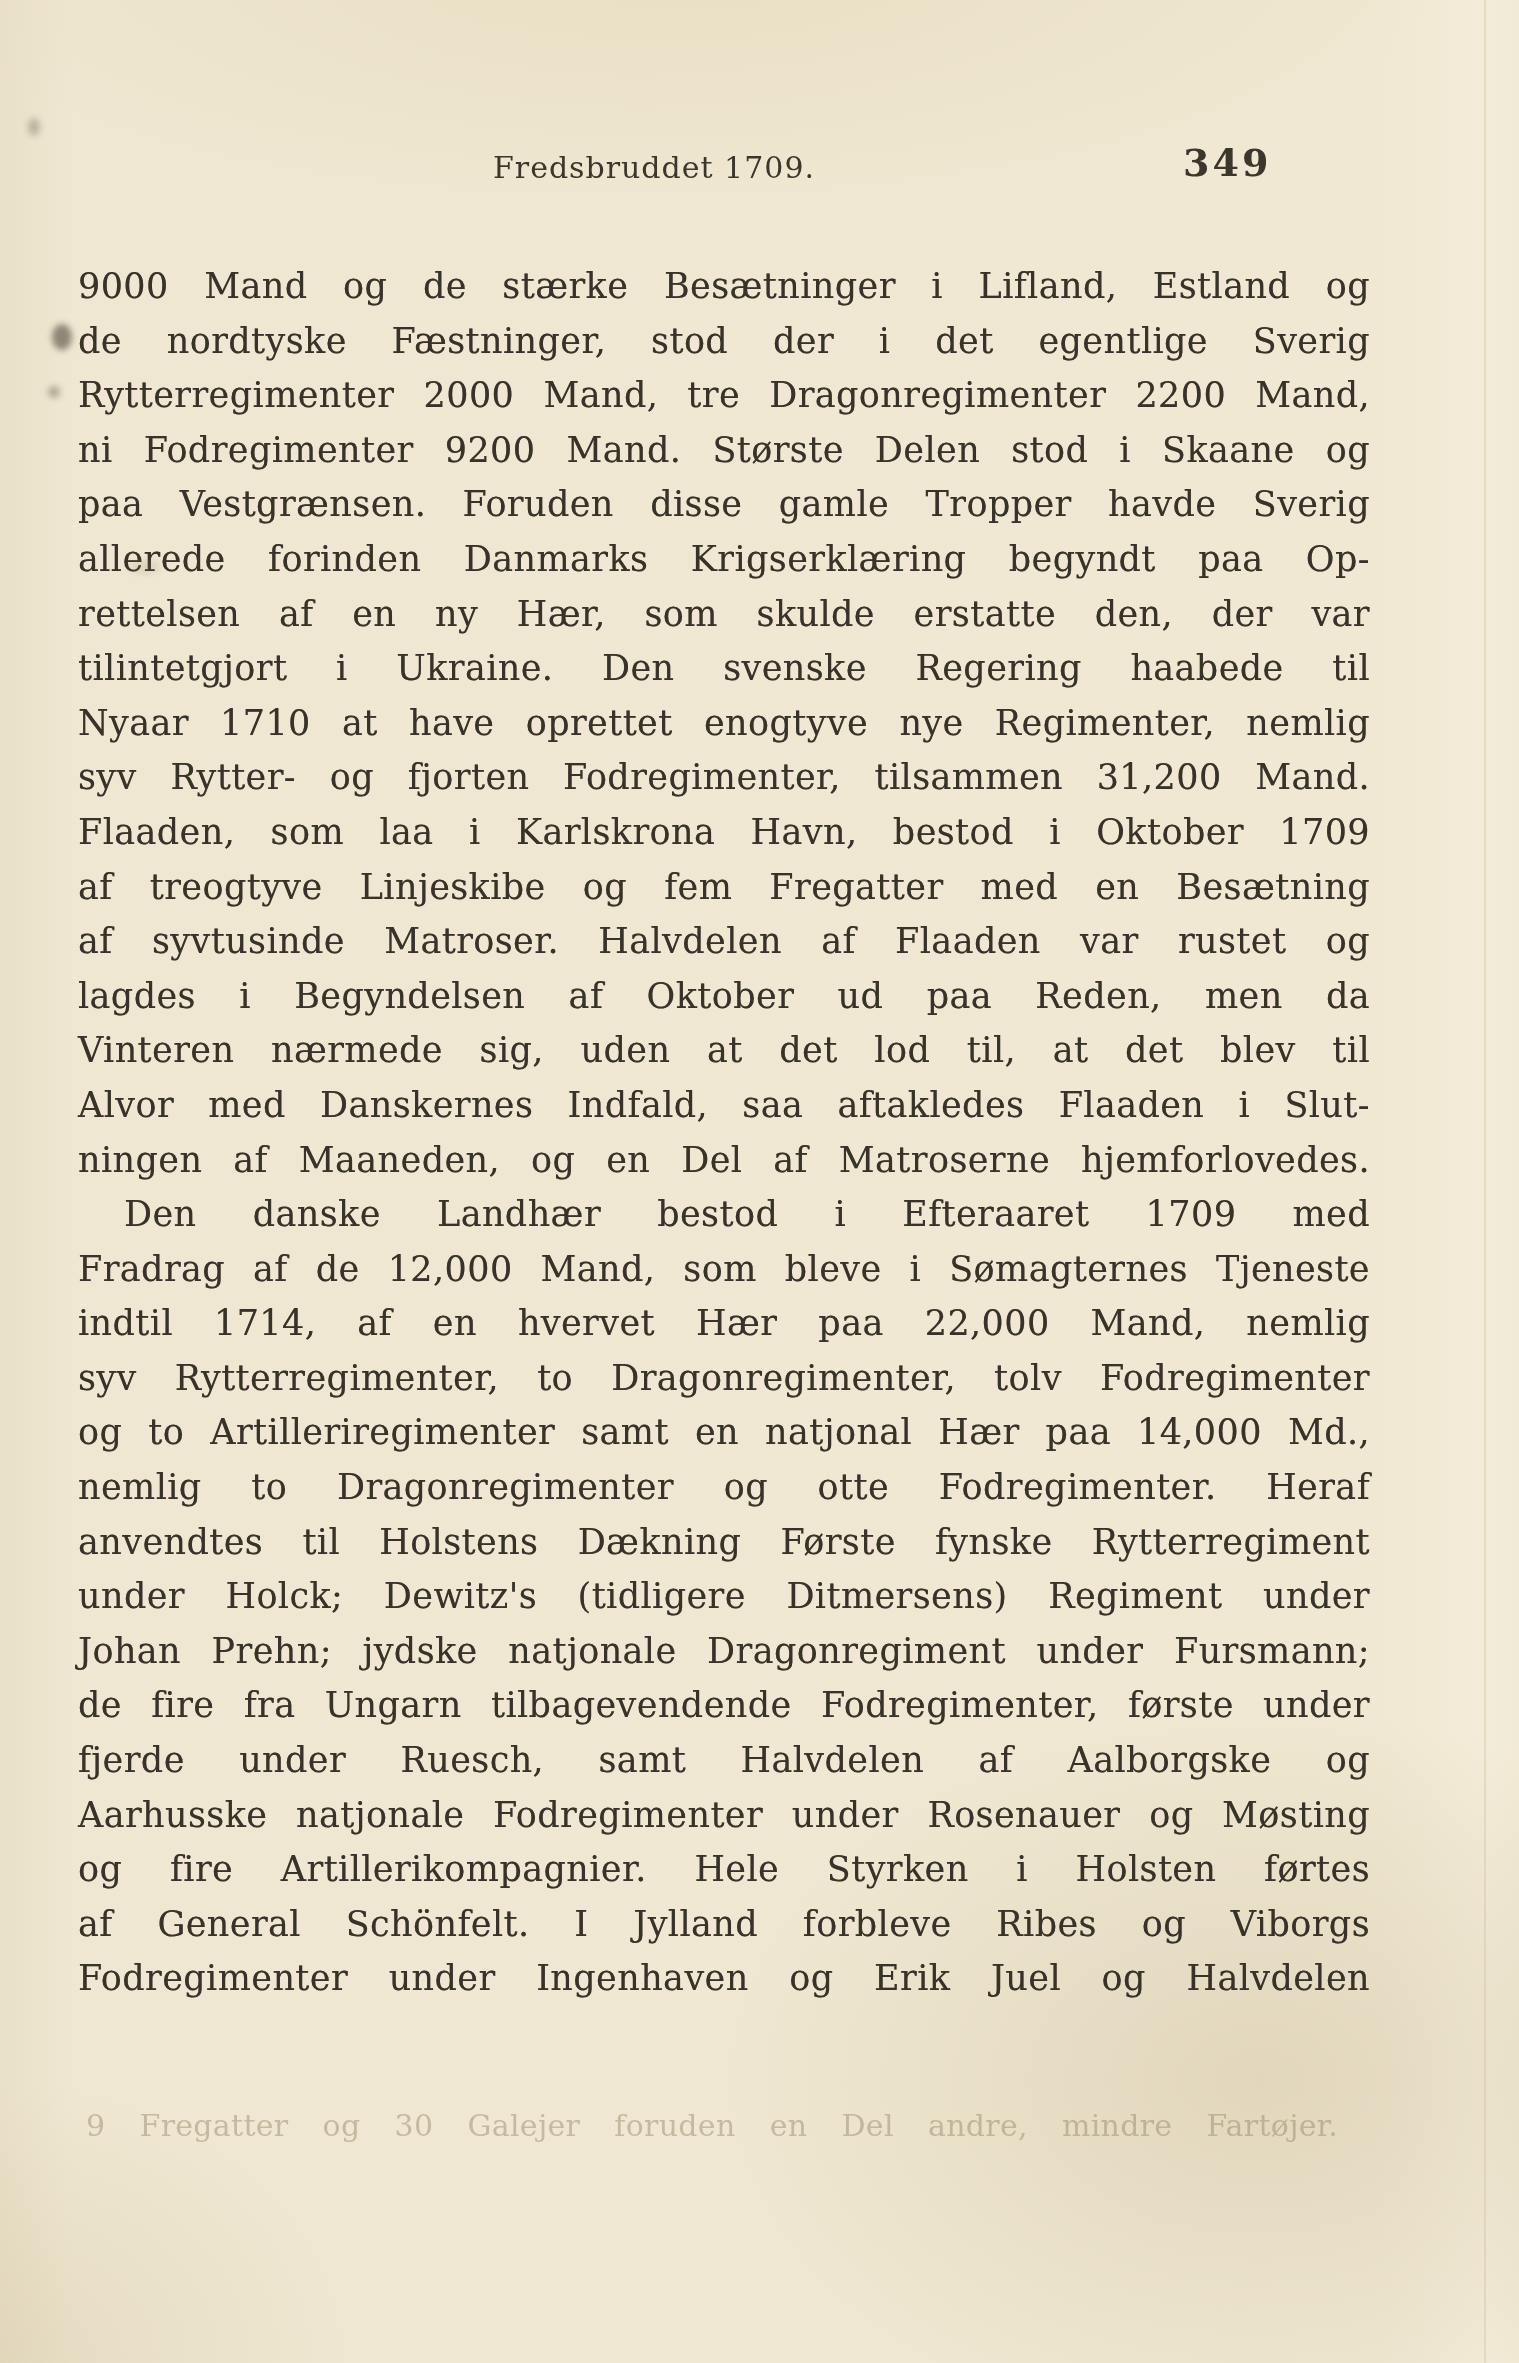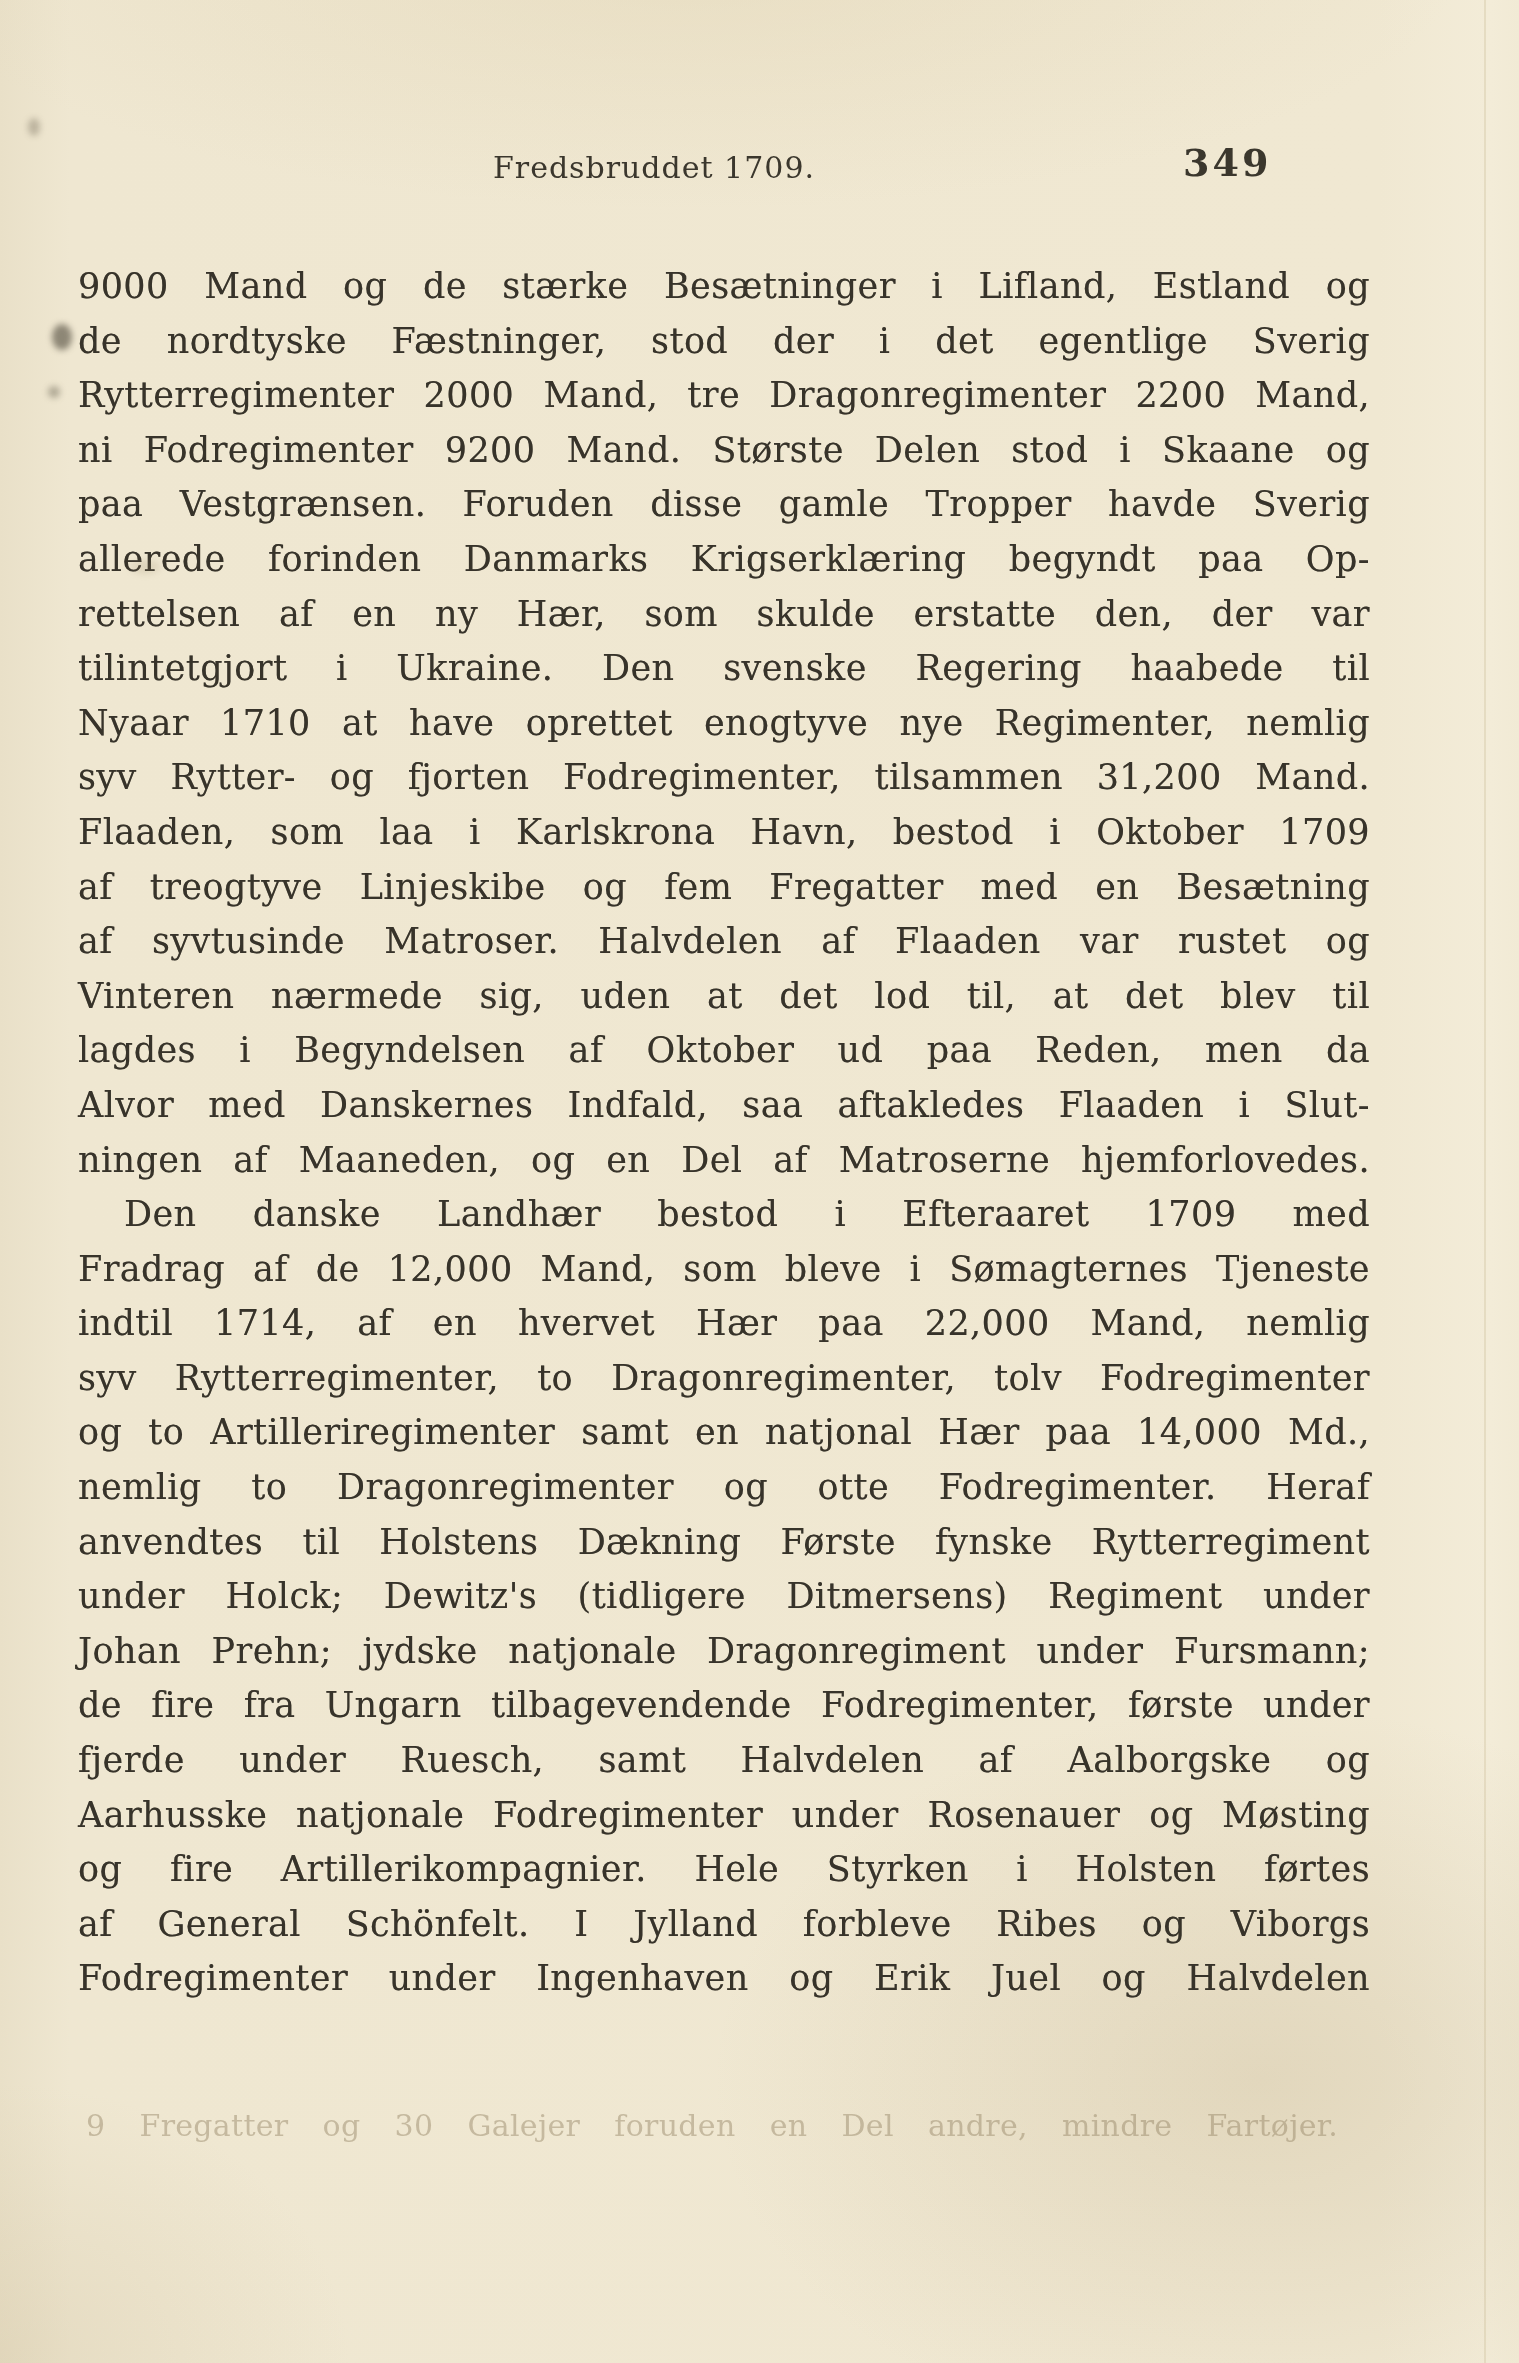--- a/index.html
+++ b/index.html
@@ -110,22 +110,22 @@
       <div class="line">ni Fodregimenter 9200 Mand. Største Delen stod i Skaane og</div>
       <div class="line">paa Vestgrænsen. Foruden disse gamle Tropper havde Sverig</div>
       <div class="line">allerede forinden Danmarks Krigserklæring begyndt paa Op-</div>
       <div class="line">rettelsen af en ny Hær, som skulde erstatte den, der var</div>
       <div class="line">tilintetgjort i Ukraine. Den svenske Regering haabede til</div>
       <div class="line">Nyaar 1710 at have oprettet enogtyve nye Regimenter, nemlig</div>
       <div class="line">syv Rytter- og fjorten Fodregimenter, tilsammen 31,200 Mand.</div>
       <div class="line">Flaaden, som laa i Karlskrona Havn, bestod i Oktober 1709</div>
       <div class="line">af treogtyve Linjeskibe og fem Fregatter med en Besætning</div>
       <div class="line">af syvtusinde Matroser. Halvdelen af Flaaden var rustet og</div>
+      <div class="line">lagdes i Begyndelsen af Oktober ud paa Reden, men da</div>
       <div class="line">Vinteren nærmede sig, uden at det lod til, at det blev til</div>
-      <div class="line">lagdes i Begyndelsen af Oktober ud paa Reden, men da</div>
       <div class="line">Alvor med Danskernes Indfald, saa aftakledes Flaaden i Slut-</div>
       <div class="line">ningen af Maaneden, og en Del af Matroserne hjemforlovedes.</div>
       <div class="line indent">Den danske Landhær bestod i Efteraaret 1709 med</div>
       <div class="line">Fradrag af de 12,000 Mand, som bleve i Sømagternes Tjeneste</div>
       <div class="line">indtil 1714, af en hvervet Hær paa 22,000 Mand, nemlig</div>
       <div class="line">syv Rytterregimenter, to Dragonregimenter, tolv Fodregimenter</div>
       <div class="line">og to Artilleriregimenter samt en natjonal Hær paa 14,000 Md.,</div>
       <div class="line">nemlig to Dragonregimenter og otte Fodregimenter.  Heraf</div>
       <div class="line">anvendtes til Holstens Dækning Første fynske Rytterregiment</div>
       <div class="line">under Holck; Dewitz's (tidligere Ditmersens) Regiment under</div>

